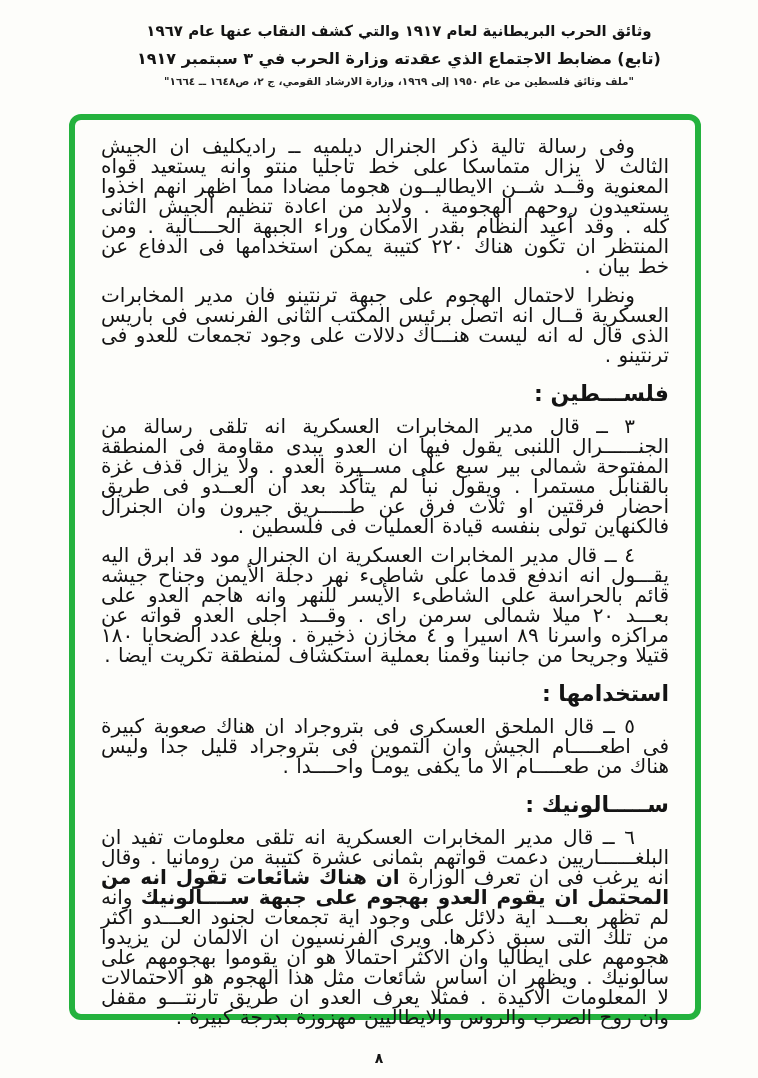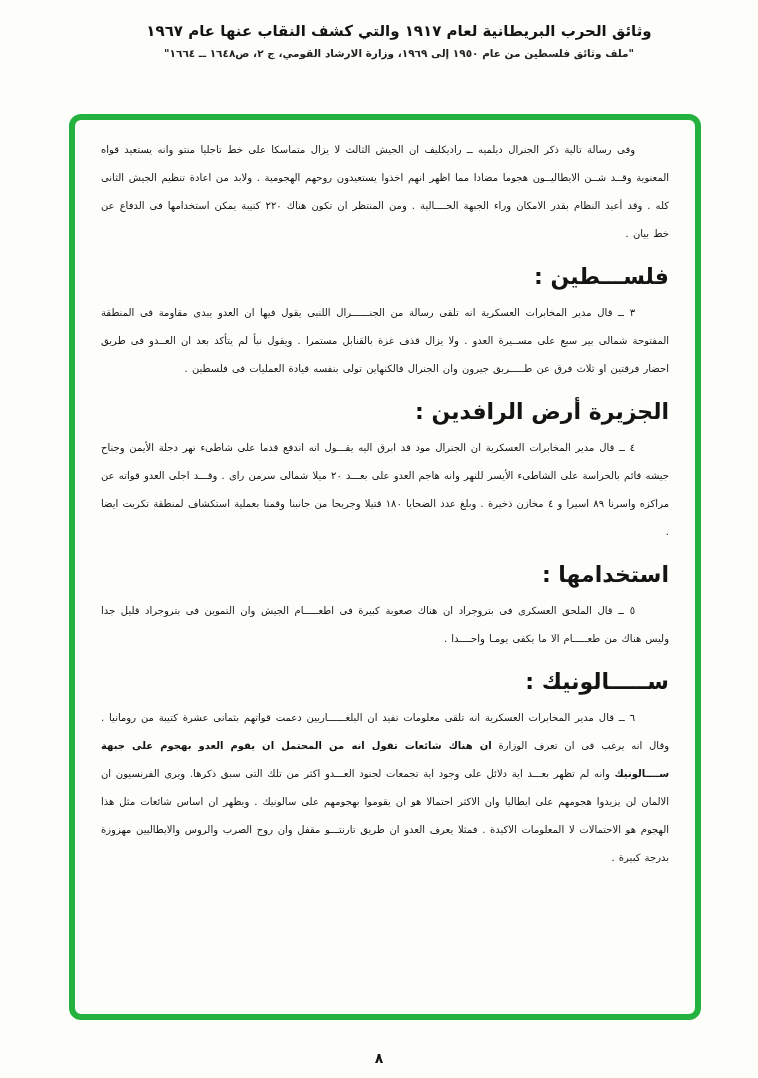--- a/index.html
+++ b/index.html
@@ -48,22 +48,22 @@
     width: 632px;
     height: 906px;
     border: 6px solid #24b23e;
     border-radius: 12px;
     box-sizing: border-box;
     padding: 16px 26px 0 26px;
     background: #fdfdfa;
   }
   .content-box p {
     margin: 0 0 9px 0;
-    font-size: 10px;
-    line-height: 28px;
+    font-size: 20px;
+    line-height: 20px;
     text-align: justify;
     text-indent: 34px;
     word-spacing: 1px;
   }
   .content-box p.no-space {
     margin-bottom: 6px;
   }
   .section-heading {
     font-size: 22px;
     font-weight: bold;
@@ -84,34 +84,35 @@
     font-weight: bold;
   }
 </style>
 </head>
 <body>
 
 <div class="page">
 
   <header class="doc-header">
     <div class="line1">وثائق الحرب البريطانية لعام ١٩١٧ والتي كشف النقاب عنها عام ١٩٦٧</div>
+    <div class="line2">(تابع) مضابط الاجتماع الذي عقدته وزارة الحرب في ٣ سبتمبر ١٩١٧</div>
     <div class="line3">"ملف وثائق فلسطين من عام ١٩٥٠ إلى ١٩٦٩، وزارة الارشاد القومي، ج ٢، ص١٦٤٨ ــ ١٦٦٤"</div>
   </header>
 
   <section class="content-box">
 
     <p>وفى رسالة تالية ذكر الجنرال ديلميه ــ راديكليف ان الجيش الثالث لا يزال متماسكا على خط تاجليا منتو وانه يستعيد قواه المعنوية وقــد شــن الايطاليــون هجوما مضادا مما اظهر انهم اخذوا يستعيدون روحهم الهجومية . ولابد من اعادة تنظيم الجيش الثانى كله . وقد أعيد النظام بقدر الامكان وراء الجبهة الحــــالية . ومن المنتظر ان تكون هناك ٢٢٠ كتيبة يمكن استخدامها فى الدفاع عن خط بيان .</p>
 
+    <p>ونظرا لاحتمال الهجوم على جبهة ترنتينو فان مدير المخابرات العسكرية قــال انه اتصل برئيس المكتب الثانى الفرنسى فى باريس الذى قال له انه ليست هنـــاك دلالات على وجود تجمعات للعدو فى ترنتينو .</p>
 
     <h2 class="section-heading">فلســـطين :</h2>
 
     <p>٣ ــ قال مدير المخابرات العسكرية انه تلقى رسالة من الجنــــــرال اللنبى يقول فيها ان العدو يبدى مقاومة فى المنطقة المفتوحة شمالى بير سبع على مســيرة العدو . ولا يزال قذف غزة بالقنابل مستمرا . ويقول نبأ لم يتأكد بعد ان العــدو فى طريق احضار فرقتين او ثلاث فرق عن طـــــريق جيرون وان الجنرال فالكنهاين تولى بنفسه قيادة العمليات فى فلسطين .</p>
 
 
-    <h2 class="section-heading">الجزيرة أرض الرافدين :</h2>
 
     <p>٤ ــ قال مدير المخابرات العسكرية ان الجنرال مود قد ابرق اليه يقـــول انه اندفع قدما على شاطىء نهر دجلة الأيمن وجناح جيشه قائم بالحراسة على الشاطىء الأيسر للنهر وانه هاجم العدو على بعـــد ٢٠ ميلا شمالى سرمن راى . وقـــد اجلى العدو قواته عن مراكزه واسرنا ٨٩ اسيرا و ٤ مخازن ذخيرة . وبلغ عدد الضحايا ١٨٠ قتيلا وجريحا من جانبنا وقمنا بعملية استكشاف لمنطقة تكريت ايضا .</p>
 
     <h2 class="section-heading">استخدامها :</h2>
 
     <p class="no-space">٥ ــ قال الملحق العسكرى فى بتروجراد ان هناك صعوبة كبيرة فى اطعـــــام الجيش وان التموين فى بتروجراد قليل جدا وليس هناك من طعـــــام الا ما يكفى يومـا واحــــدا .</p>
 
     <h2 class="section-heading">ســـــالونيك :</h2>
 
     <p><span>٦ ــ قال مدير المخابرات العسكرية انه تلقى معلومات تفيد ان البلغــــــاريين دعمت قواتهم بثمانى عشرة كتيبة من رومانيا . وقال انه يرغب فى ان تعرف الوزارة </span><span class="bold-inline">ان هناك شائعات تقول انه من المحتمل ان يقوم العدو بهجوم على جبهة ســــالونيك</span><span> وانه لم تظهر بعـــد اية دلائل على وجود اية تجمعات لجنود العـــدو اكثر من تلك التى سبق ذكرها. ويرى الفرنسيون ان الالمان لن يزيدوا هجومهم على ايطاليا وان الاكثر احتمالا هو ان يقوموا بهجومهم على سالونيك . ويظهر ان اساس شائعات مثل هذا الهجوم هو الاحتمالات لا المعلومات الاكيدة . فمثلا يعرف العدو ان طريق تارنتـــو مقفل وان روح الصرب والروس والايطاليين مهزوزة بدرجة كبيرة .</span></p>

